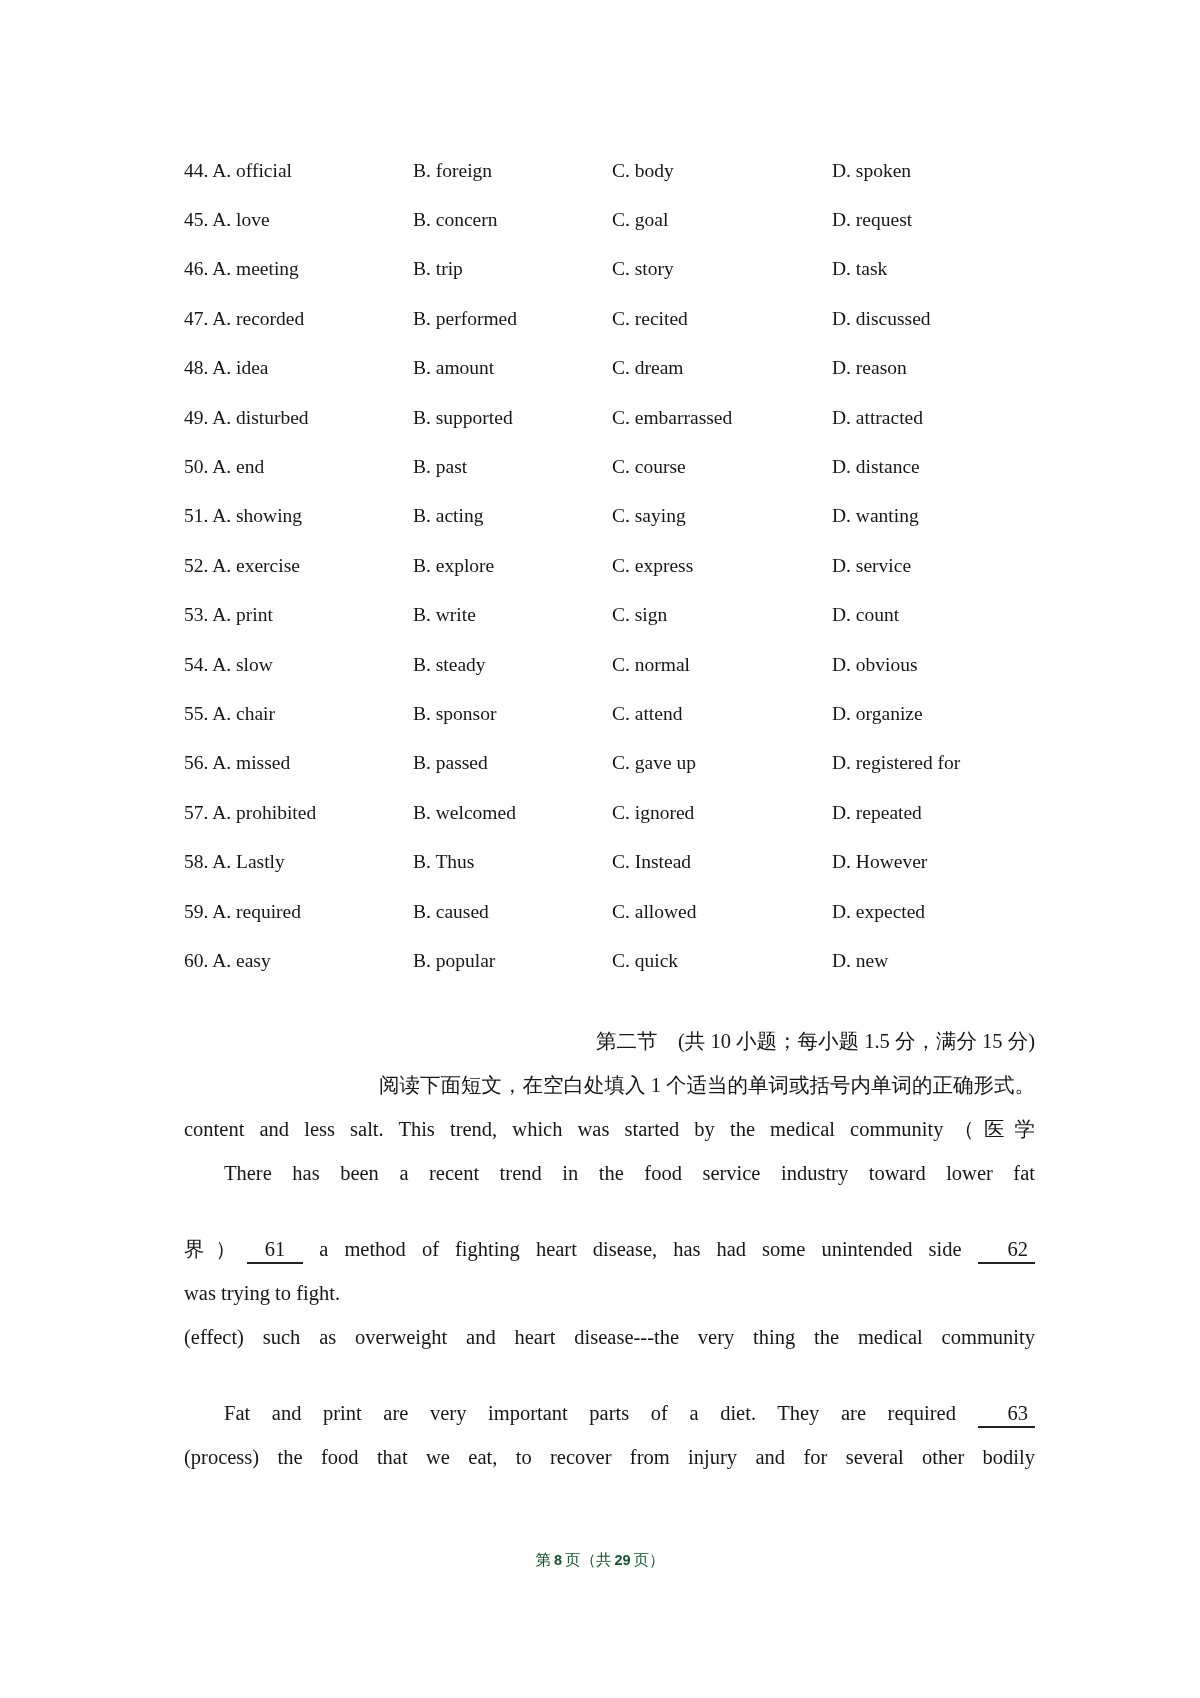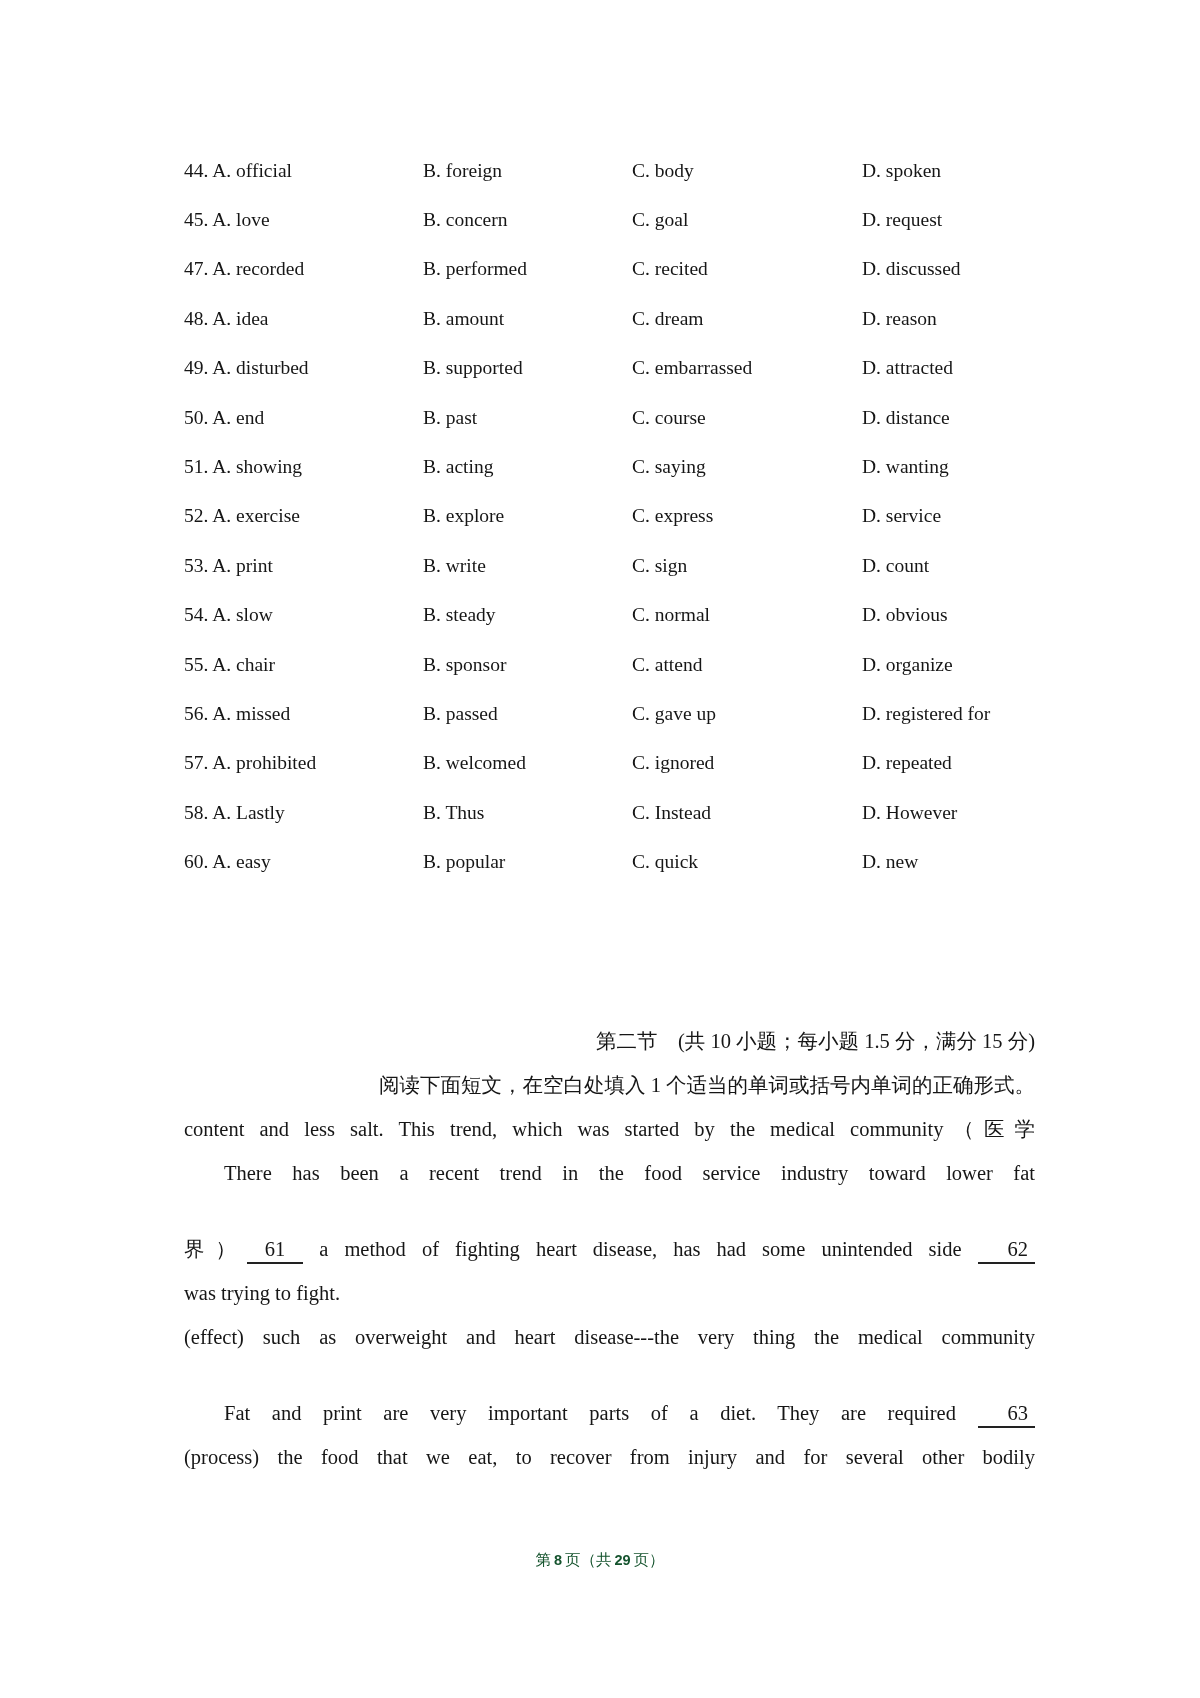--- a/index.html
+++ b/index.html
@@ -13,21 +13,20 @@
   .options{
     position:absolute;left:184px;top:146px;width:900px;
   }
   .orow{
     display:grid;
     grid-template-columns:229px 199px 220px auto;
     height:49.4px;
     align-items:center;
     font-size:19.5px;
     white-space:nowrap;
-    gap:10px;
   }
   
   .text-block{
     position:absolute;left:184px;top:1019px;width:851px;
     font-size:20.5px;
   }
   .tline{line-height:44px;text-align:right;}
   .pline{line-height:44px;text-align:justify;}
   .pline.just{text-align-last:justify;}
   .indent{text-indent:40px;}
@@ -59,20 +58,26 @@
     <span>44. A. official</span>
     <span>B. foreign</span>
     <span>C. body</span>
     <span>D. spoken</span>
   </div>
   <div class="orow">
     <span>45. A. love</span>
     <span>B. concern</span>
     <span>C. goal</span>
     <span>D. request</span>
+  </div>
+  <div class="orow">
+    <span>46. A. meeting</span>
+    <span>B. trip</span>
+    <span>C. story</span>
+    <span>D. task</span>
   </div>
   <div class="orow">
     <span>47. A. recorded</span>
     <span>B. performed</span>
     <span>C. recited</span>
     <span>D. discussed</span>
   </div>
   <div class="orow">
     <span>48. A. idea</span>
     <span>B. amount</span>
@@ -133,20 +138,26 @@
     <span>C. ignored</span>
     <span>D. repeated</span>
   </div>
   <div class="orow">
     <span>58. A. Lastly</span>
     <span>B. Thus</span>
     <span>C. Instead</span>
     <span>D. However</span>
   </div>
   <div class="orow">
+    <span>59. A. required</span>
+    <span>B. caused</span>
+    <span>C. allowed</span>
+    <span>D. expected</span>
+  </div>
+  <div class="orow">
     <span>60. A. easy</span>
     <span>B. popular</span>
     <span>C. quick</span>
     <span>D. new</span>
   </div>
 </div>
 
 <div class="text-block">
   <div class="tline">第二节　(共 10 小题；每小题 1.5 分，满分 15 分)</div>
   <div class="tline indent">阅读下面短文，在空白处填入 1 个适当的单词或括号内单词的正确形式。</div>

